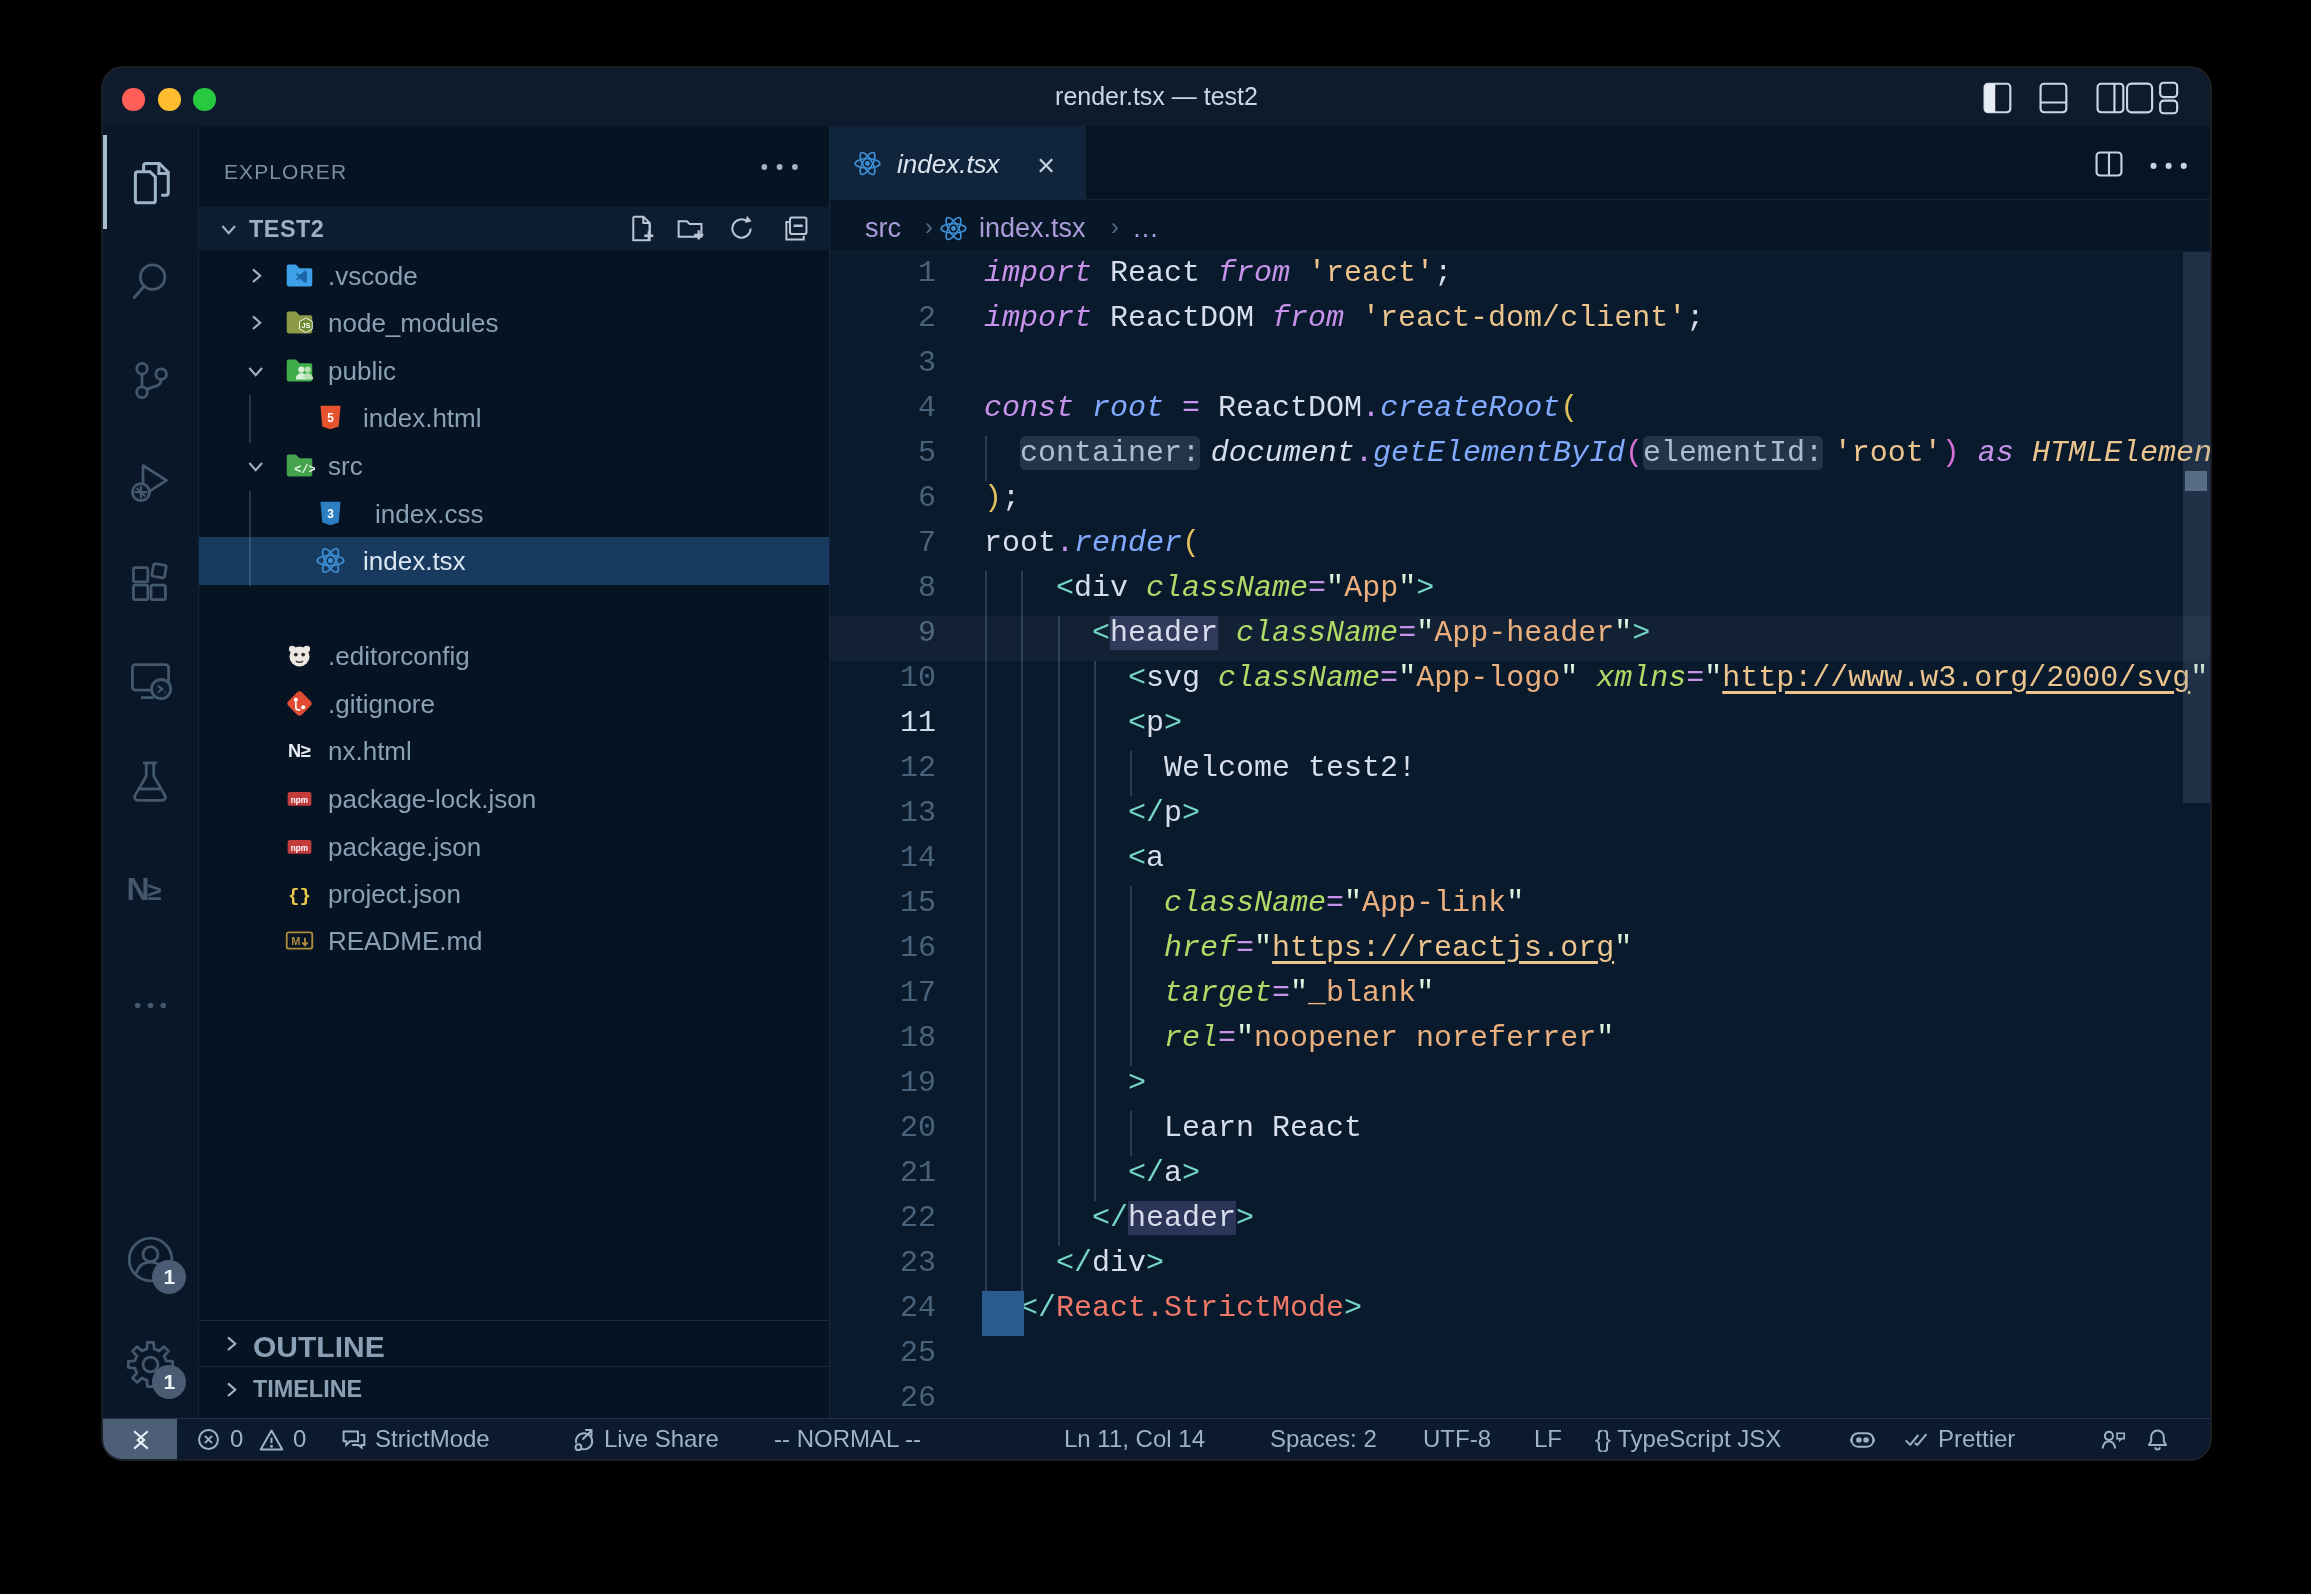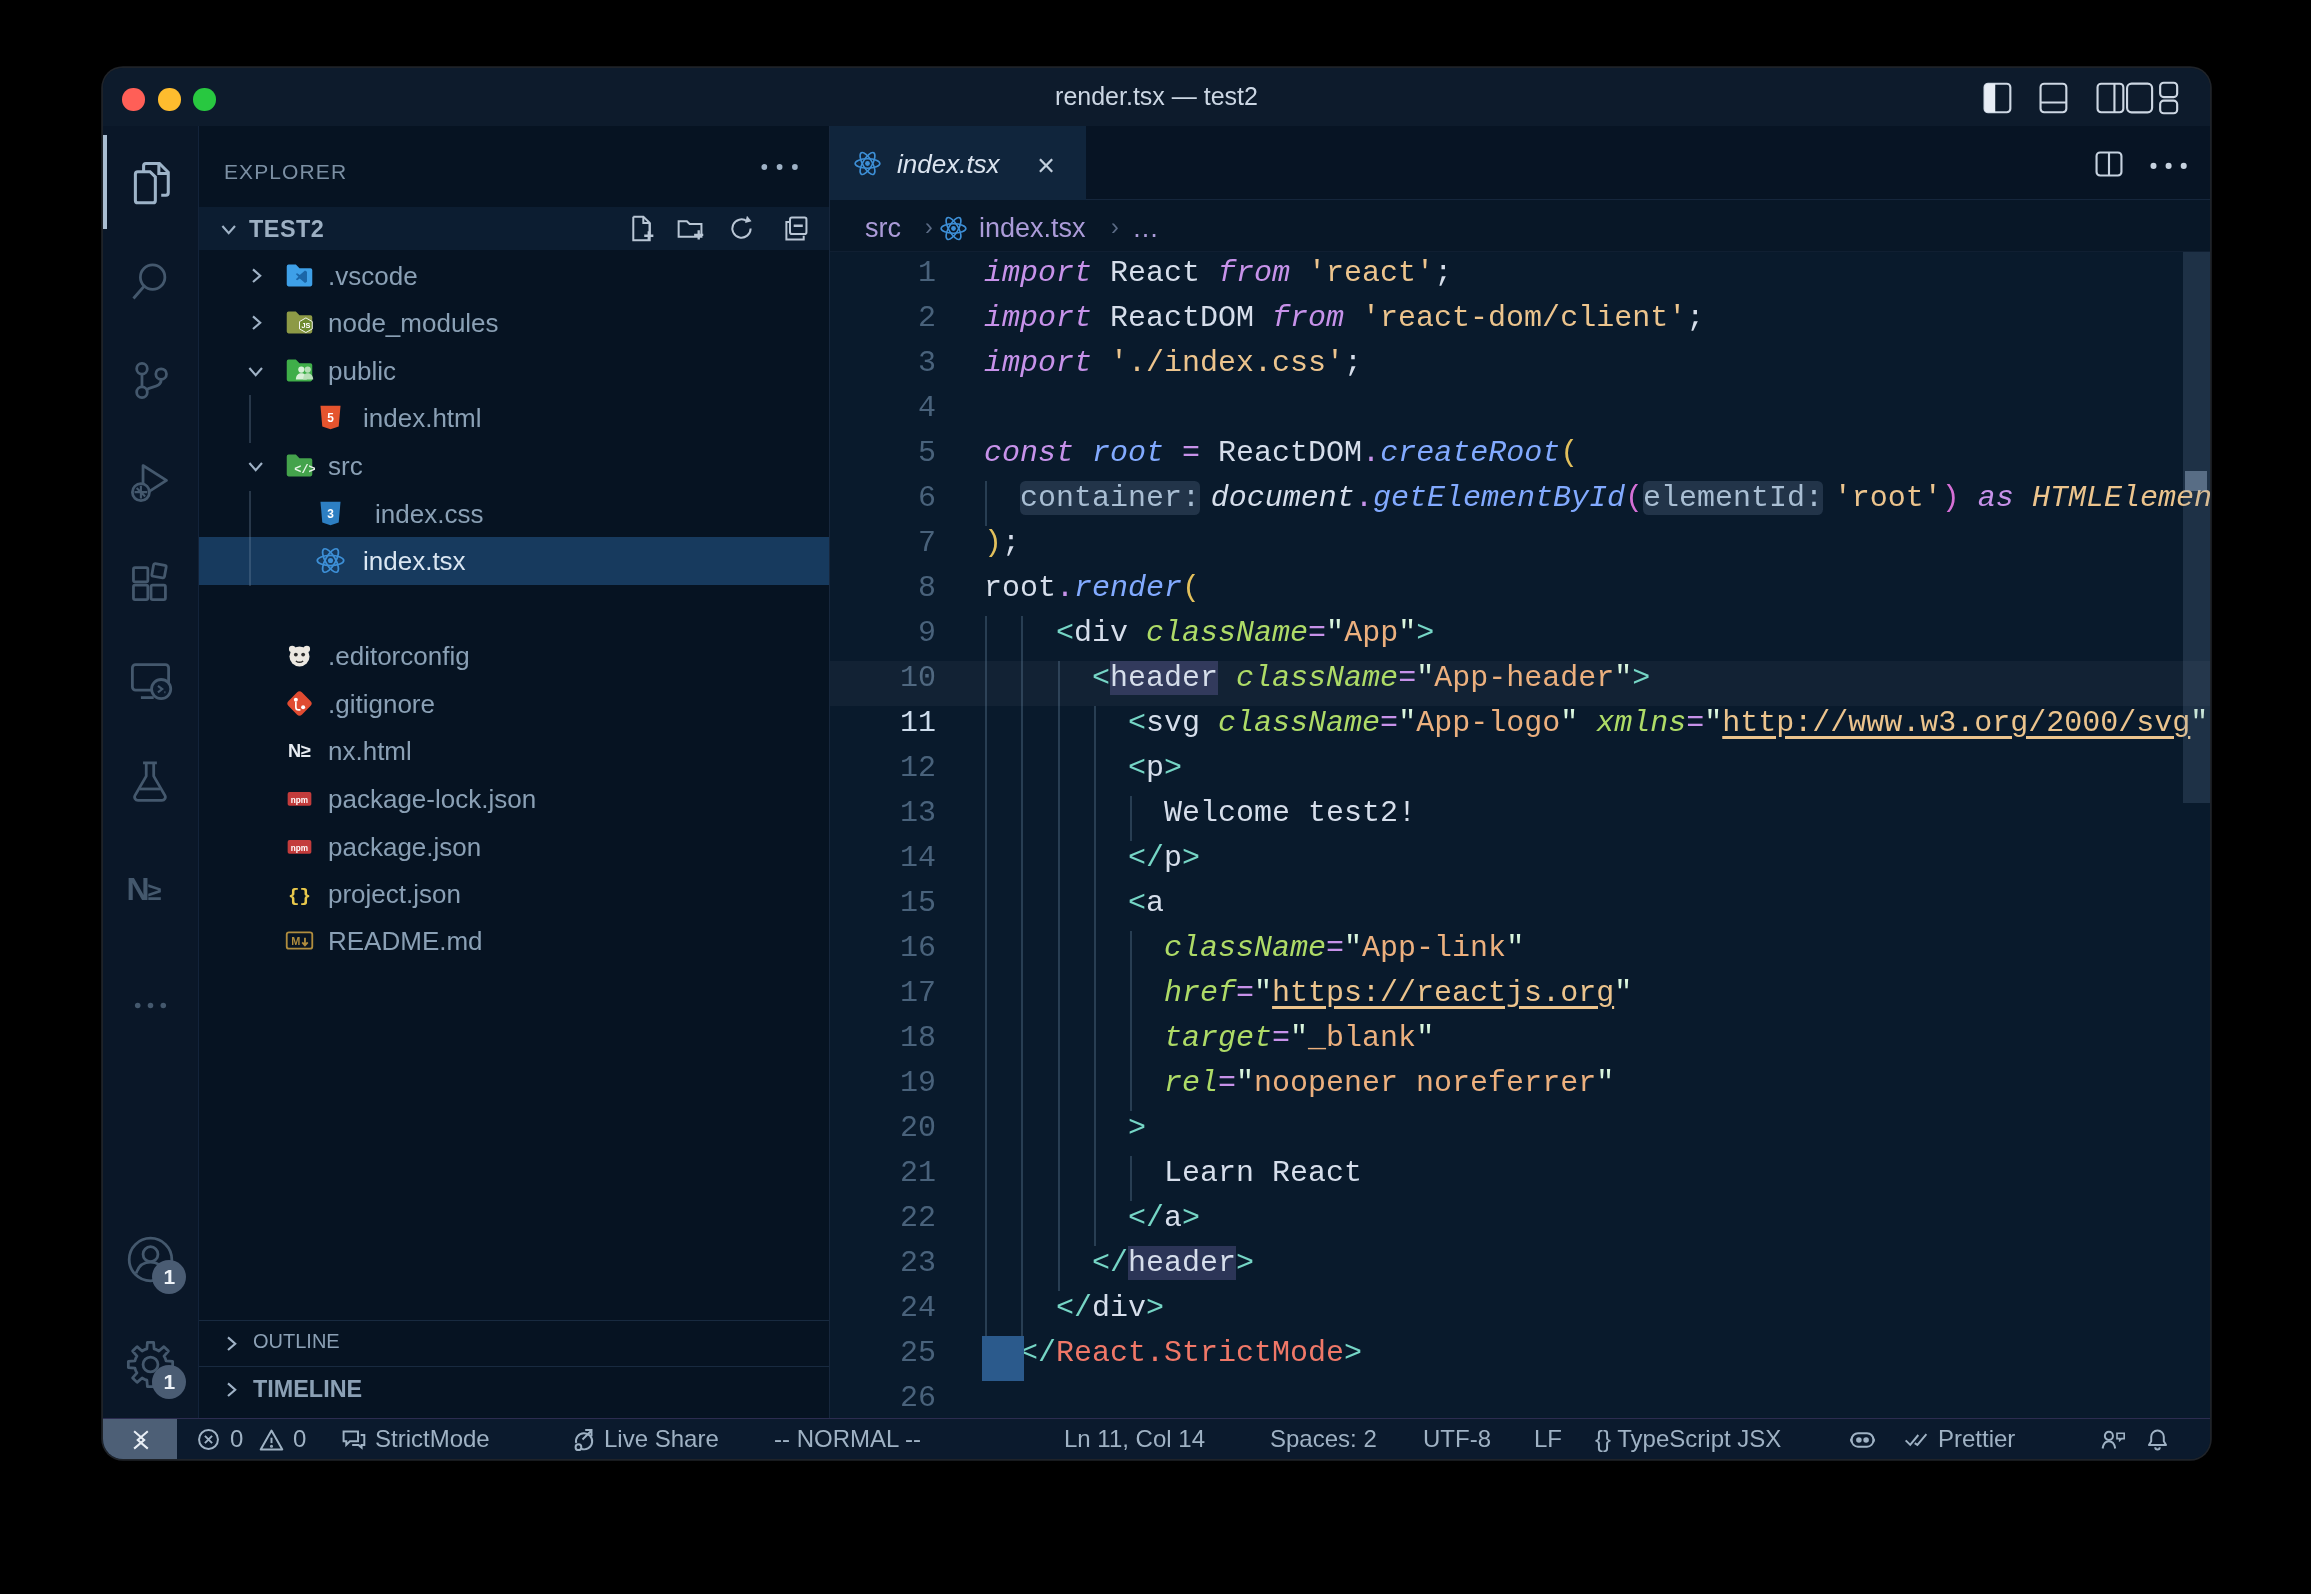--- a/index.html
+++ b/index.html
@@ -308,21 +308,21 @@
             <path d="M23 14 v7 M20 19 l3 3.4 3-3.4" stroke="#b08d3e" stroke-width="2" fill="none"></path>
           </svg></span>
         <span class="tlab" style="left:129px">README.md</span>
       </div>
     <div class="iguide" style="left:50px;top:269px;height:48px"></div>
     <div class="iguide" style="left:50px;top:365px;height:95px"></div>
     <div class="oline" style="top:1194px">
       <span class="sch" style="position:absolute;left:20px;top:10.8px"><svg width="23.4" height="23.4" viewBox="0 0 26 26" fill="none" stroke="#9fb2c6" stroke-width="2.4">
             <path d="M10 6 l8 7 -8 7"></path>
           </svg></span>
-      <span style="position:absolute;left:54px;top:9px;font-weight:normal;font-size:20px">OUTLINE</span>
+      <span style="position:absolute;left:54px;top:9px;font-weight:bold;font-size:30px">OUTLINE</span>
     </div>
     <div class="oline" style="top:1240px">
       <span class="sch" style="position:absolute;left:20px;top:10.8px"><svg width="23.4" height="23.4" viewBox="0 0 26 26" fill="none" stroke="#9fb2c6" stroke-width="2.4">
             <path d="M10 6 l8 7 -8 7"></path>
           </svg></span>
       <span style="position:absolute;left:54px;top:9px;font-weight:bold;font-size:23.4px">TIMELINE</span>
     </div>
   </div>
 
   <div class="editor">
@@ -389,21 +389,20 @@
 <div class="gn">21</div>
 <div class="gn">22</div>
 <div class="gn">23</div>
 <div class="gn">24</div>
 <div class="gn">25</div>
 <div class="gn">26</div>
       </div>
       <div class="lines">
 <div class="ln"><span style="color:#c792ea;font-style:italic;">import</span><span style="color:#d6deeb;"> React </span><span style="color:#c792ea;font-style:italic;">from</span><span style="color:#d6deeb;"> </span><span style="color:#ecc48d;">'react'</span><span style="color:#d6deeb;">;</span></div>
 <div class="ln"><span style="color:#c792ea;font-style:italic;">import</span><span style="color:#d6deeb;"> ReactDOM </span><span style="color:#c792ea;font-style:italic;">from</span><span style="color:#d6deeb;"> </span><span style="color:#ecc48d;">'react-dom/client'</span><span style="color:#d6deeb;">;</span></div>
-<div class="ln"><span style="color:#c792ea;font-style:italic;">import</span><span style="color:#d6deeb;"> </span><span style="color:#ecc48d;">'./index.css'</span><span style="color:#d6deeb;">;</span></div>
 <div class="ln"></div>
 <div class="ln"><span style="color:#c792ea;font-style:italic;">const</span><span style="color:#d6deeb;"> </span><span style="color:#82aaff;font-style:italic;">root</span><span style="color:#d6deeb;"> </span><span style="color:#c792ea;">=</span><span style="color:#d6deeb;"> ReactDOM</span><span style="color:#c792ea;">.</span><span style="color:#82aaff;font-style:italic;">createRoot</span><span style="color:#e2c05c;">(</span></div>
 <div class="ln"><i class="ig" style="left:0.9px"></i><span style="color:#d6deeb;">  </span><span style="background:#223449;border-radius:5.4px;color:#a9bed3;margin-right:10.8px;">container:</span><span style="color:#d6deeb;font-style:italic;">document</span><span style="color:#c792ea;">.</span><span style="color:#82aaff;font-style:italic;">getElementById</span><span style="color:#d670d6;">(</span><span style="background:#223449;border-radius:5.4px;color:#a9bed3;margin-right:10.8px;">elementId:</span><span style="color:#ecc48d;">'root'</span><span style="color:#d670d6;">)</span><span style="color:#d6deeb;"> </span><span style="color:#c792ea;font-style:italic;">as</span><span style="color:#d6deeb;"> </span><span style="color:#ecc48d;font-style:italic;">HTMLElement</span></div>
 <div class="ln"><span style="color:#e2c05c;">)</span><span style="color:#d6deeb;">;</span></div>
 <div class="ln"><span style="color:#d6deeb;">root</span><span style="color:#c792ea;">.</span><span style="color:#82aaff;font-style:italic;">render</span><span style="color:#e2c05c;">(</span></div>
 <div class="ln"><i class="ig" style="left:0.9px"></i><i class="ig" style="left:37px"></i><span style="color:#d6deeb;">    </span><span style="color:#76d6c6;">&lt;</span><span style="color:#d6deeb;">div</span><span style="color:#d6deeb;"> </span><span style="color:#aedb67;font-style:italic;">className</span><span style="color:#c792ea;">=</span><span style="color:#d9f5dd;">"</span><span style="color:#ecb07e;">App</span><span style="color:#d9f5dd;">"</span><span style="color:#76d6c6;">&gt;</span></div>
 <div class="ln cur"><i class="ig" style="left:0.9px"></i><i class="ig" style="left:37px"></i><i class="ig" style="left:74px"></i><span style="color:#d6deeb;">      </span><span style="color:#76d6c6;">&lt;</span><span style="background:rgba(103,96,158,0.38);color:#d6deeb;">header</span><span style="color:#d6deeb;"> </span><span style="color:#aedb67;font-style:italic;">className</span><span style="color:#c792ea;">=</span><span style="color:#d9f5dd;">"</span><span style="color:#ecb07e;">App-header</span><span style="color:#d9f5dd;">"</span><span style="color:#76d6c6;">&gt;</span></div>
 <div class="ln"><i class="ig" style="left:0.9px"></i><i class="ig" style="left:37px"></i><i class="ig" style="left:74px"></i><i class="ig" style="left:110px"></i><span style="color:#d6deeb;">        </span><span style="color:#76d6c6;">&lt;</span><span style="color:#d6deeb;">svg</span><span style="color:#d6deeb;"> </span><span style="color:#aedb67;font-style:italic;">className</span><span style="color:#c792ea;">=</span><span style="color:#d9f5dd;">"</span><span style="color:#ecb07e;">App-logo</span><span style="color:#d9f5dd;">"</span><span style="color:#d6deeb;"> </span><span style="color:#aedb67;font-style:italic;">xmlns</span><span style="color:#c792ea;">=</span><span style="color:#d9f5dd;">"</span><span style="color:#ecc48d;text-decoration:underline;text-underline-offset:4.5px;">http://www.w3.org/2000/svg</span><span style="color:#d9f5dd;">"</span></div>
 <div class="ln"><i class="ig" style="left:0.9px"></i><i class="ig" style="left:37px"></i><i class="ig" style="left:74px"></i><i class="ig" style="left:110px"></i><span style="color:#d6deeb;">        </span><span style="color:#76d6c6;">&lt;</span><span style="color:#d6deeb;">p</span><span style="color:#76d6c6;">&gt;</span></div>
 <div class="ln"><i class="ig" style="left:0.9px"></i><i class="ig" style="left:37px"></i><i class="ig" style="left:74px"></i><i class="ig" style="left:110px"></i><i class="ig" style="left:146px"></i><span style="color:#d6deeb;">          </span><span style="color:#d6deeb;">Welcome test2!</span></div>

